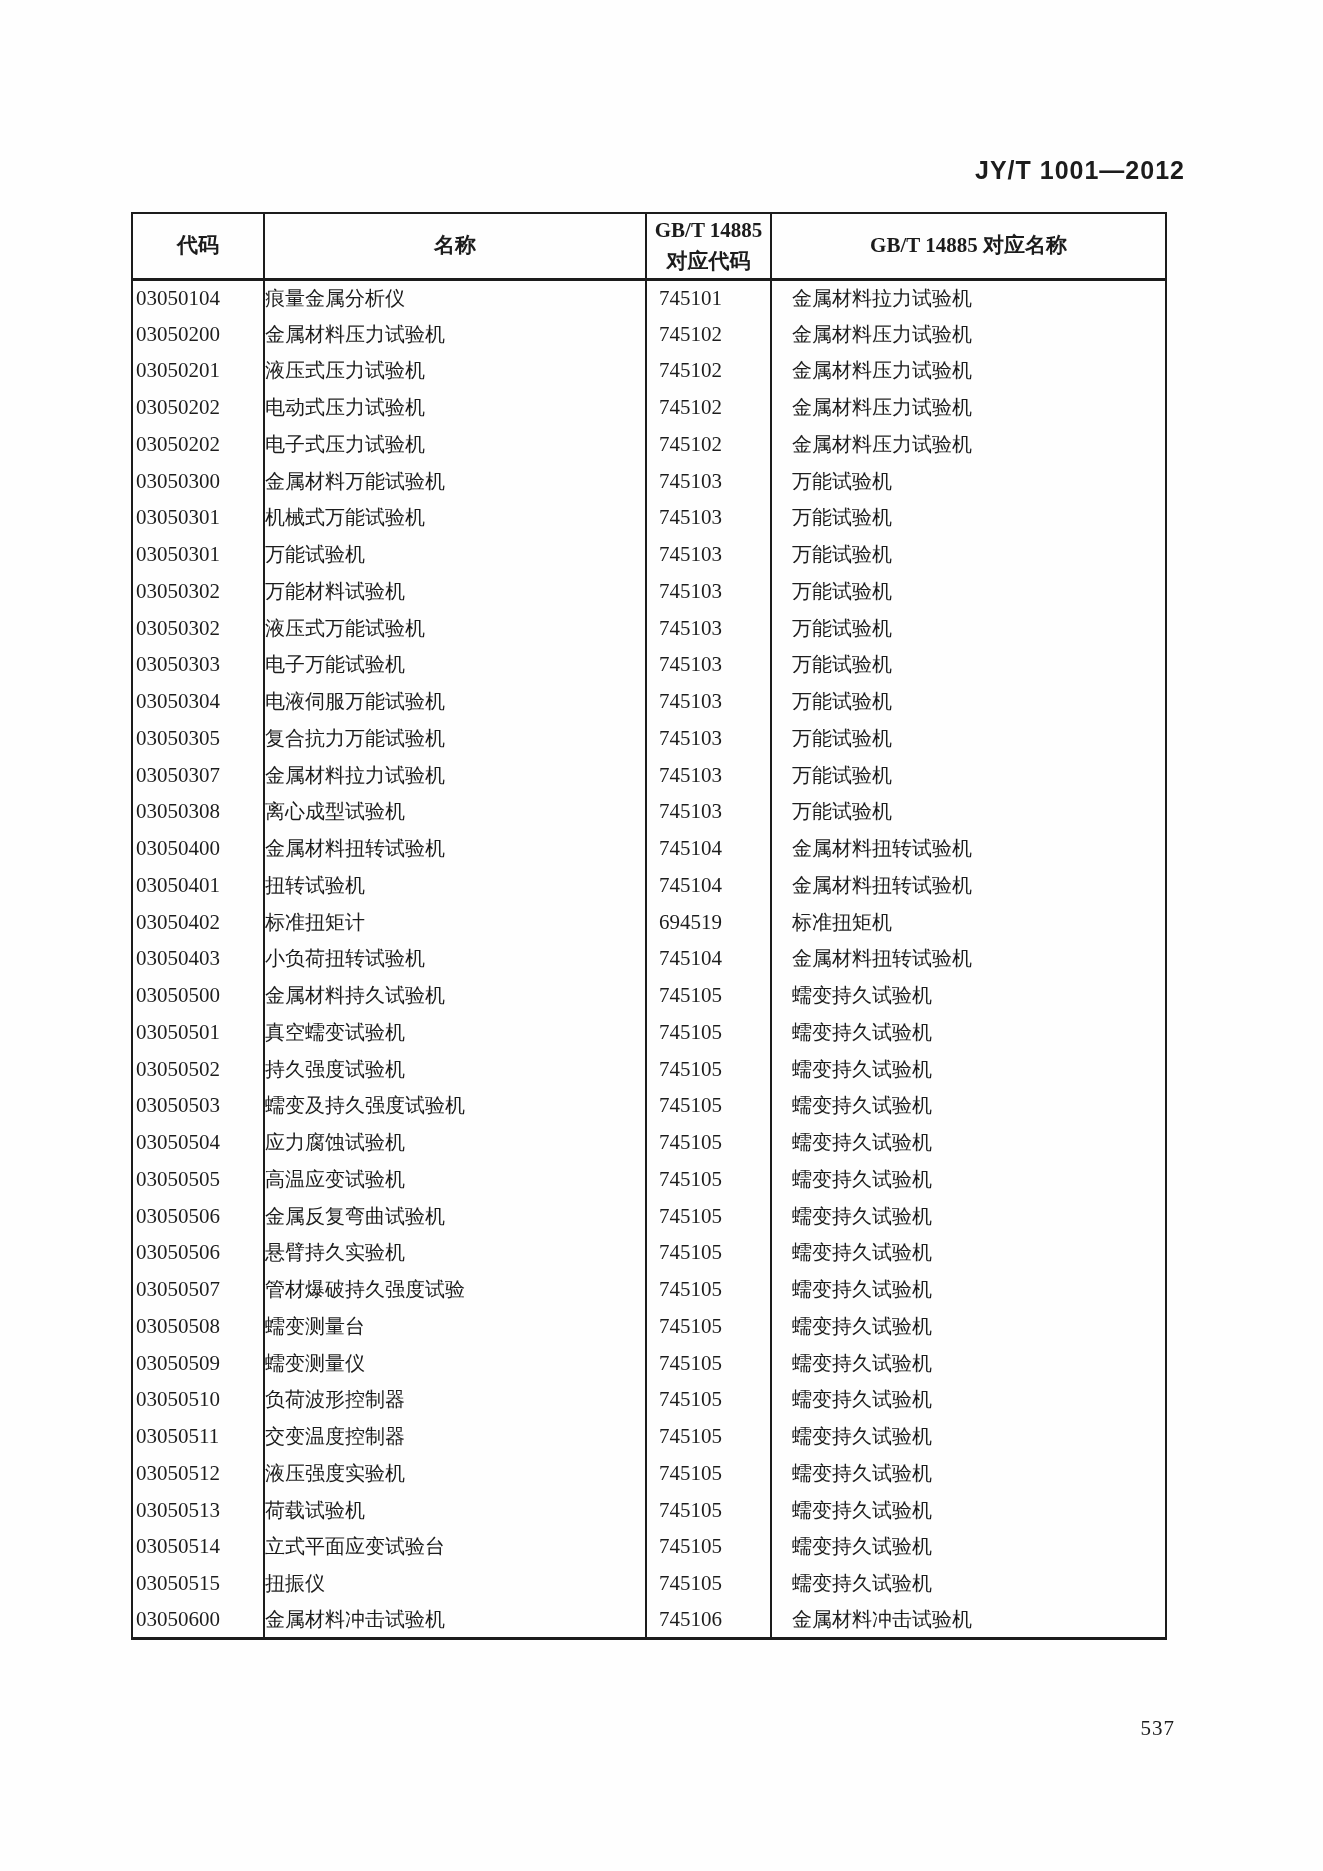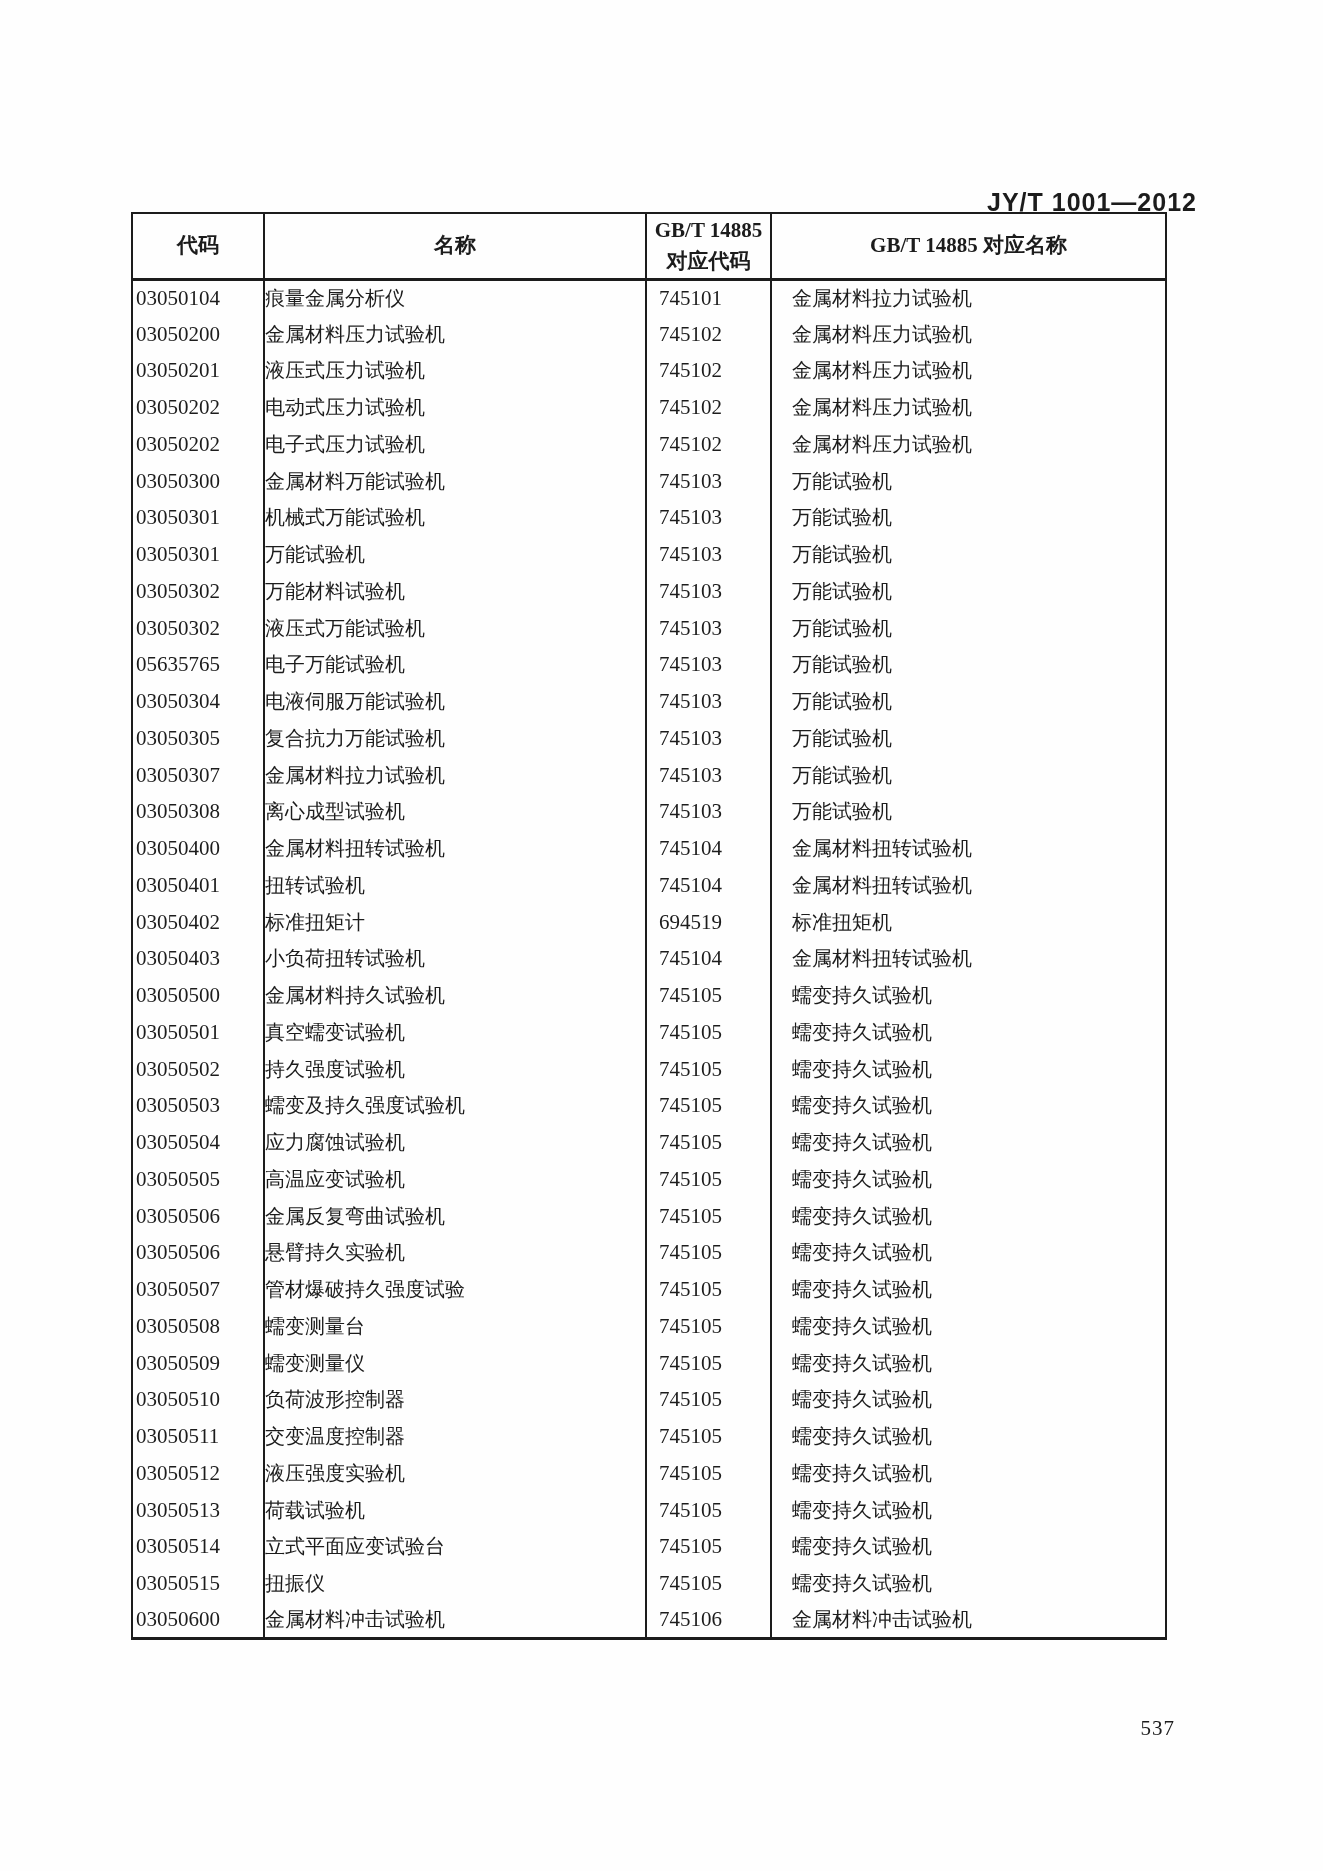--- a/index.html
+++ b/index.html
@@ -13,27 +13,26 @@
     height: 1871px;
     position: relative;
     background: var(--paper);
     color: var(--ink);
     font-family: "Liberation Serif", "DejaVu Serif", serif;
     overflow: hidden;
   }
   .doc-ref {
     position: absolute;
     top: 156px;
-    right: 126px;
+    right: 138px;
     font-family: "Liberation Sans", "DejaVu Sans", sans-serif;
     font-weight: 700;
     font-size: 25px;
     letter-spacing: 1px;
     white-space: nowrap;
-    margin-top: 32px;
   }
   table.std-table {
     position: absolute;
     left: 131px;
     top: 212px;
     width: 1034px;
     table-layout: fixed;
     border-collapse: collapse;
     border: 2px solid var(--ink);
     border-bottom-width: 3px;
@@ -150,21 +149,21 @@
           <td class="col-gbt_code">745103</td>
           <td class="col-gbt_name">万能试验机</td>
         </tr>
         <tr>
           <td class="col-code">03050302</td>
           <td class="col-name">液压式万能试验机</td>
           <td class="col-gbt_code">745103</td>
           <td class="col-gbt_name">万能试验机</td>
         </tr>
         <tr>
-          <td class="col-code">05635765</td>
+          <td class="col-code">03050303</td>
           <td class="col-name">电子万能试验机</td>
           <td class="col-gbt_code">745103</td>
           <td class="col-gbt_name">万能试验机</td>
         </tr>
         <tr>
           <td class="col-code">03050304</td>
           <td class="col-name">电液伺服万能试验机</td>
           <td class="col-gbt_code">745103</td>
           <td class="col-gbt_name">万能试验机</td>
         </tr>

